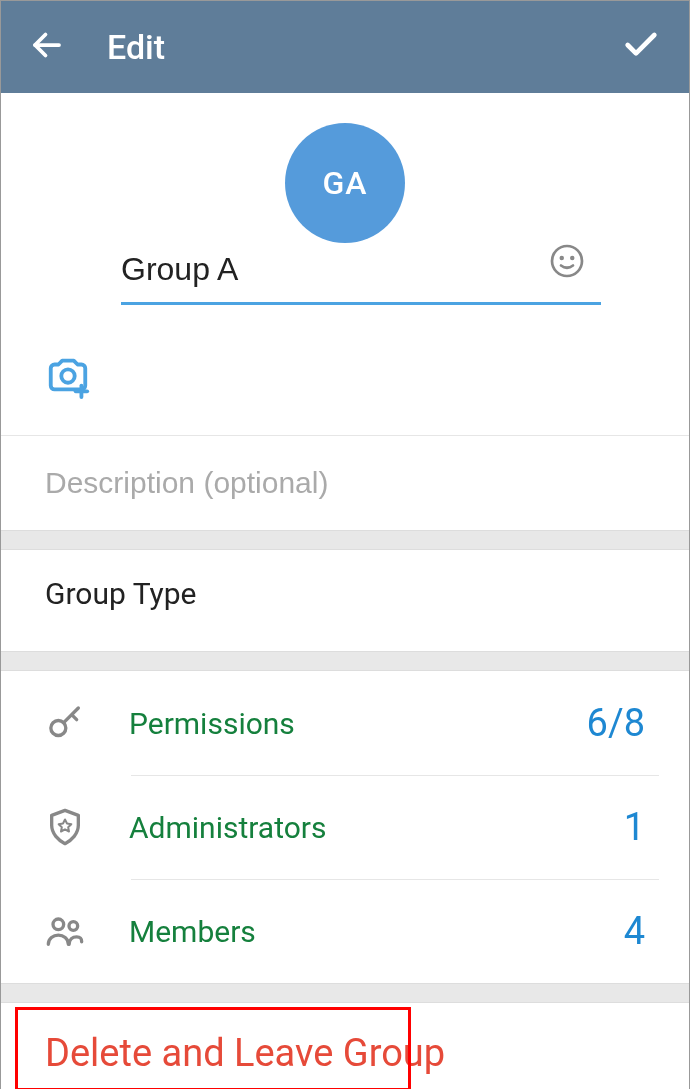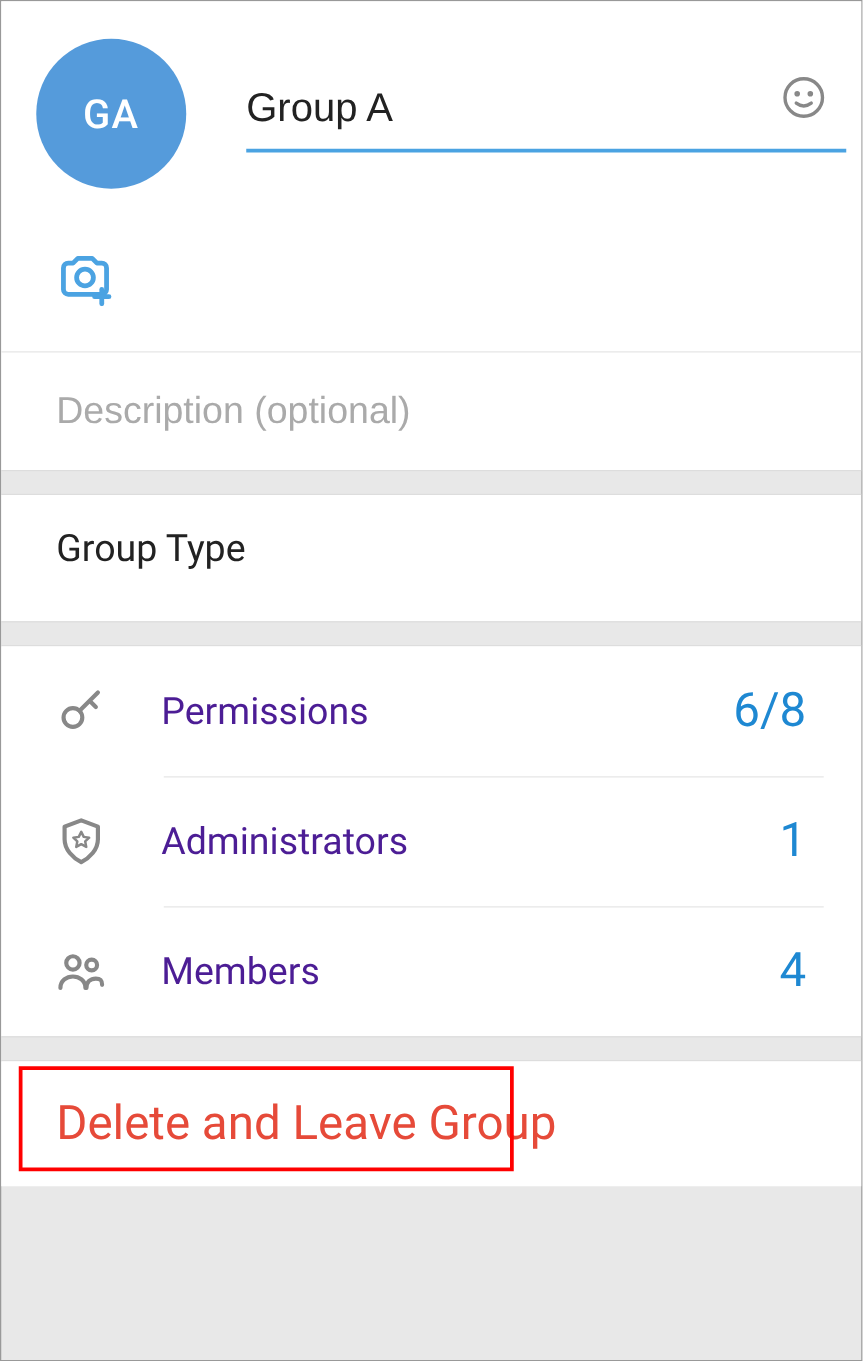--- a/index.html
+++ b/index.html
@@ -40,21 +40,21 @@
       height: 20px;
       background: #e8e8e8;
       border-top: 1px solid #ddd;
       border-bottom: 1px solid #ddd;
     }
 
     .group-row {
       display: flex;
       align-items: center;
       padding: 30px 28px 28px 28px;
-      gap: 32px;
+      flex-direction: column;
     }
     .avatar {
       width: 120px;
       height: 120px;
       border-radius: 50%;
       background: #559bdb;
       display: flex;
       align-items: center;
       justify-content: center;
       color: #fff;
@@ -144,21 +144,21 @@
     .list-icon {
       width: 40px;
       display: flex;
       justify-content: center;
       color: #888;
       flex-shrink: 0;
     }
     .list-label {
       flex: 1;
       font-size: 30px;
-      color: #4c1d95;
+      color: #15803d;
     }
     .list-value {
       font-size: 38px;
       color: #1e88d2;
     }
 
     .delete-row {
       padding: 28px 44px;
       position: relative;
     }
@@ -174,20 +174,34 @@
       height: 84px;
       border: 3px solid #ff0000;
       pointer-events: none;
     }
   </style>
 </head>
 <body>
 
 <div class="container">
 
+  <div class="header">
+    <div class="back-btn">
+      <svg width="36" height="36" viewBox="0 0 24 24" fill="none" stroke="currentColor" stroke-width="2.5" stroke-linecap="round" stroke-linejoin="round">
+          <line x1="20" y1="12" x2="4" y2="12"></line>
+          <polyline points="11 5 4 12 11 19"></polyline>
+        </svg>
+    </div>
+    <div class="header-title">Edit</div>
+    <div class="check-btn">
+      <svg width="40" height="40" viewBox="0 0 24 24" fill="none" stroke="currentColor" stroke-width="2.8" stroke-linecap="round" stroke-linejoin="round">
+          <polyline points="4 12 9 17 20 6"></polyline>
+        </svg>
+    </div>
+  </div>
 
   <div class="section-white">
     <div class="group-row">
       <div class="avatar">GA</div>
       <div class="name-input-wrap">
         <input class="name-input" type="text" value="Group A" style="">
         <div class="emoji-btn">
           <svg width="36" height="36" viewBox="0 0 24 24" fill="none" stroke="currentColor" stroke-width="1.8">
               <circle cx="12" cy="12" r="10"></circle>
               <circle cx="8.5" cy="10" r="0.6" fill="currentColor"></circle>

